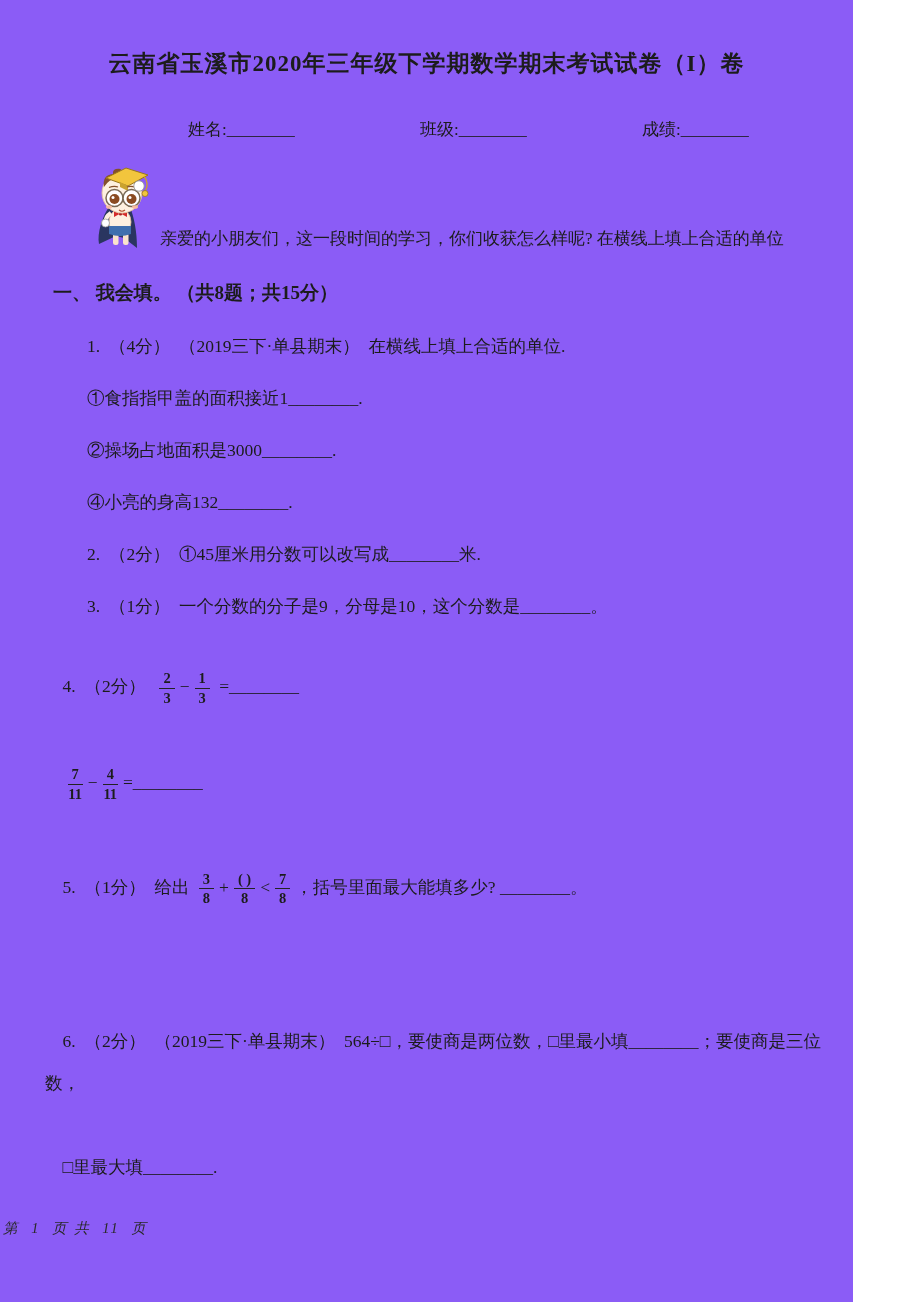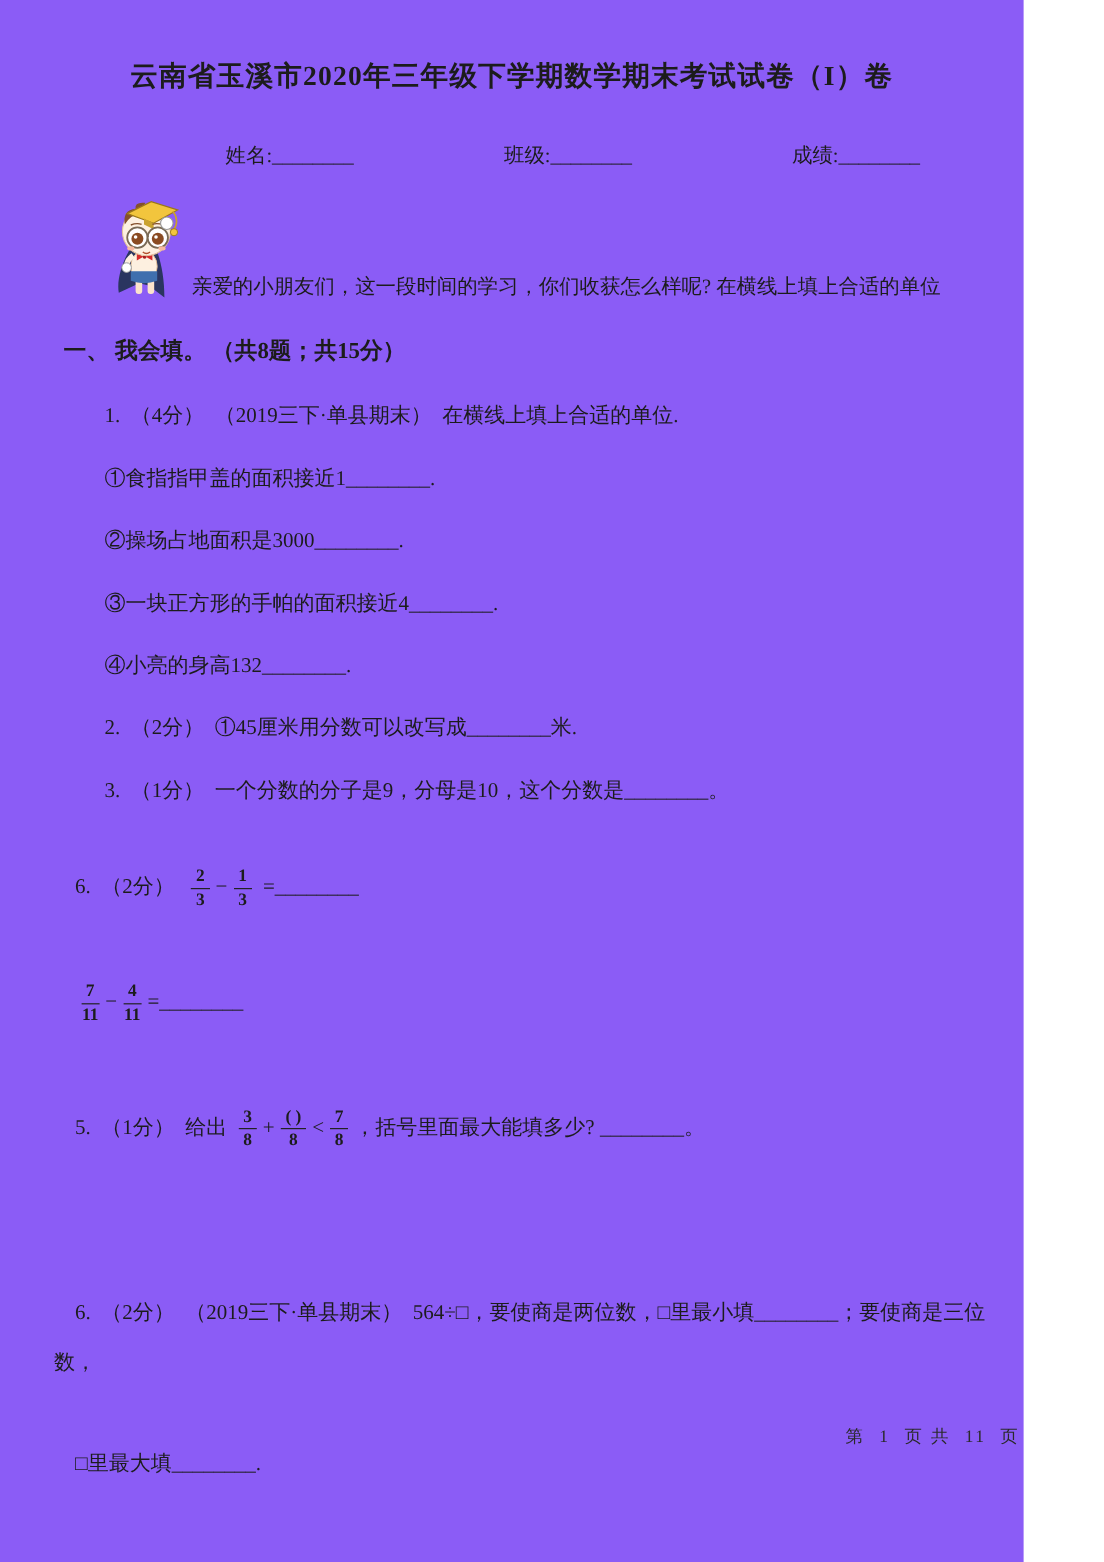--- a/index.html
+++ b/index.html
@@ -16,21 +16,21 @@
     text-align:center;
     font-size:23px;
     line-height:32px;
     font-weight:700;
     letter-spacing:1px;
   }
   .fields{position:relative;height:24px;margin-top:38px;font-size:17px;}
   .field{position:absolute;top:0;white-space:pre;}
   .field-name{left:188px;}
   .field-class{left:420px;}
-  .field-score{left:660px;}
+  .field-score{left:642px;}
 
   .intro{position:relative;height:130px;}
   .mascot{position:absolute;left:90px;top:23px;width:64px;height:88px;}
   .intro-text{
     position:absolute;left:160px;top:85px;
     width:740px;font-size:17px;white-space:pre-wrap;
   }
 
   .section-heading{
     margin:8px 0 0 53px;
@@ -52,23 +52,23 @@
     margin:0 5px;text-indent:0;
   }
   .frac .top{border-bottom:1.5px solid #222;padding:0 4px 1px;}
   .frac .bot{padding-top:1px;}
   .q-fracline1{margin-bottom:14px;}
   .q-fracline2{text-indent:0;margin-bottom:22px;}
   .q-fracline5{margin-bottom:48px;}
   .q-six{line-height:42px;margin-bottom:14px;}
 
   .footer{
-    position:absolute;left:0;right:0;top:1188px;
-    text-align:right;
-    font-size:14.5px;letter-spacing:2px;color:#2a2a2a;
+    position:absolute;left:0;right:0;top:1219px;
+    text-align:left;
+    font-size:14.5px;letter-spacing:2px;color:#2a2a2a;font-style:italic;
   }
   .footer span{margin:0 3px;}
 </style>
 </head>
 <body>
 
 <div class="page">
 
   <div class="title">云南省玉溪市2020年三年级下学期数学期末考试试卷（I）卷</div>
 
@@ -126,29 +126,28 @@
       <circle cx="49" cy="21" r="5.2" fill="#ffffff" stroke="#9a9a9a" stroke-width="0.9"></circle>
     </svg>
     <div class="intro-text">亲爱的小朋友们，这一段时间的学习，你们收获怎么样呢? 在横线上填上合适的单位</div>
   </div>
 
   <div class="section-heading">一、 我会填。 （共8题；共15分）</div>
 
   <div class="q q-first">1.  （4分）  （2019三下·单县期末）  在横线上填上合适的单位.</div>
   <div class="q">①食指指甲盖的面积接近1________.</div>
   <div class="q">②操场占地面积是3000________.</div>
-  <div class="q">③一块正方形的手帕的面积接近4________.</div>
   <div class="q">④小亮的身高132________.</div>
 
   <div class="q">2.  （2分）  ①45厘米用分数可以改写成________米.</div>
 
   <div class="q">3.  （1分）  一个分数的分子是9，分母是10，这个分数是________。</div>
 
   <div class="q q-fracline1">
-    <span>6.  （2分）  </span><span class="frac"><span class="top">2</span><span class="bot">3</span></span><span>−</span><span class="frac"><span class="top">1</span><span class="bot">3</span></span><span> =________</span>
+    <span>4.  （2分）  </span><span class="frac"><span class="top">2</span><span class="bot">3</span></span><span>−</span><span class="frac"><span class="top">1</span><span class="bot">3</span></span><span> =________</span>
   </div>
   <div class="q q-fracline2">
     <span class="frac"><span class="top">7</span><span class="bot">11</span></span><span>−</span><span class="frac"><span class="top">4</span><span class="bot">11</span></span><span>=________</span>
   </div>
 
   <div class="q q-fracline5">
     <span>5.  （1分）  给出 </span><span class="frac"><span class="top">3</span><span class="bot">8</span></span><span>+</span><span class="frac"><span class="top">( )</span><span class="bot">8</span></span><span>&lt;</span><span class="frac"><span class="top">7</span><span class="bot">8</span></span><span>，括号里面最大能填多少? ________。</span>
   </div>
 
   <div class="q q-six">

